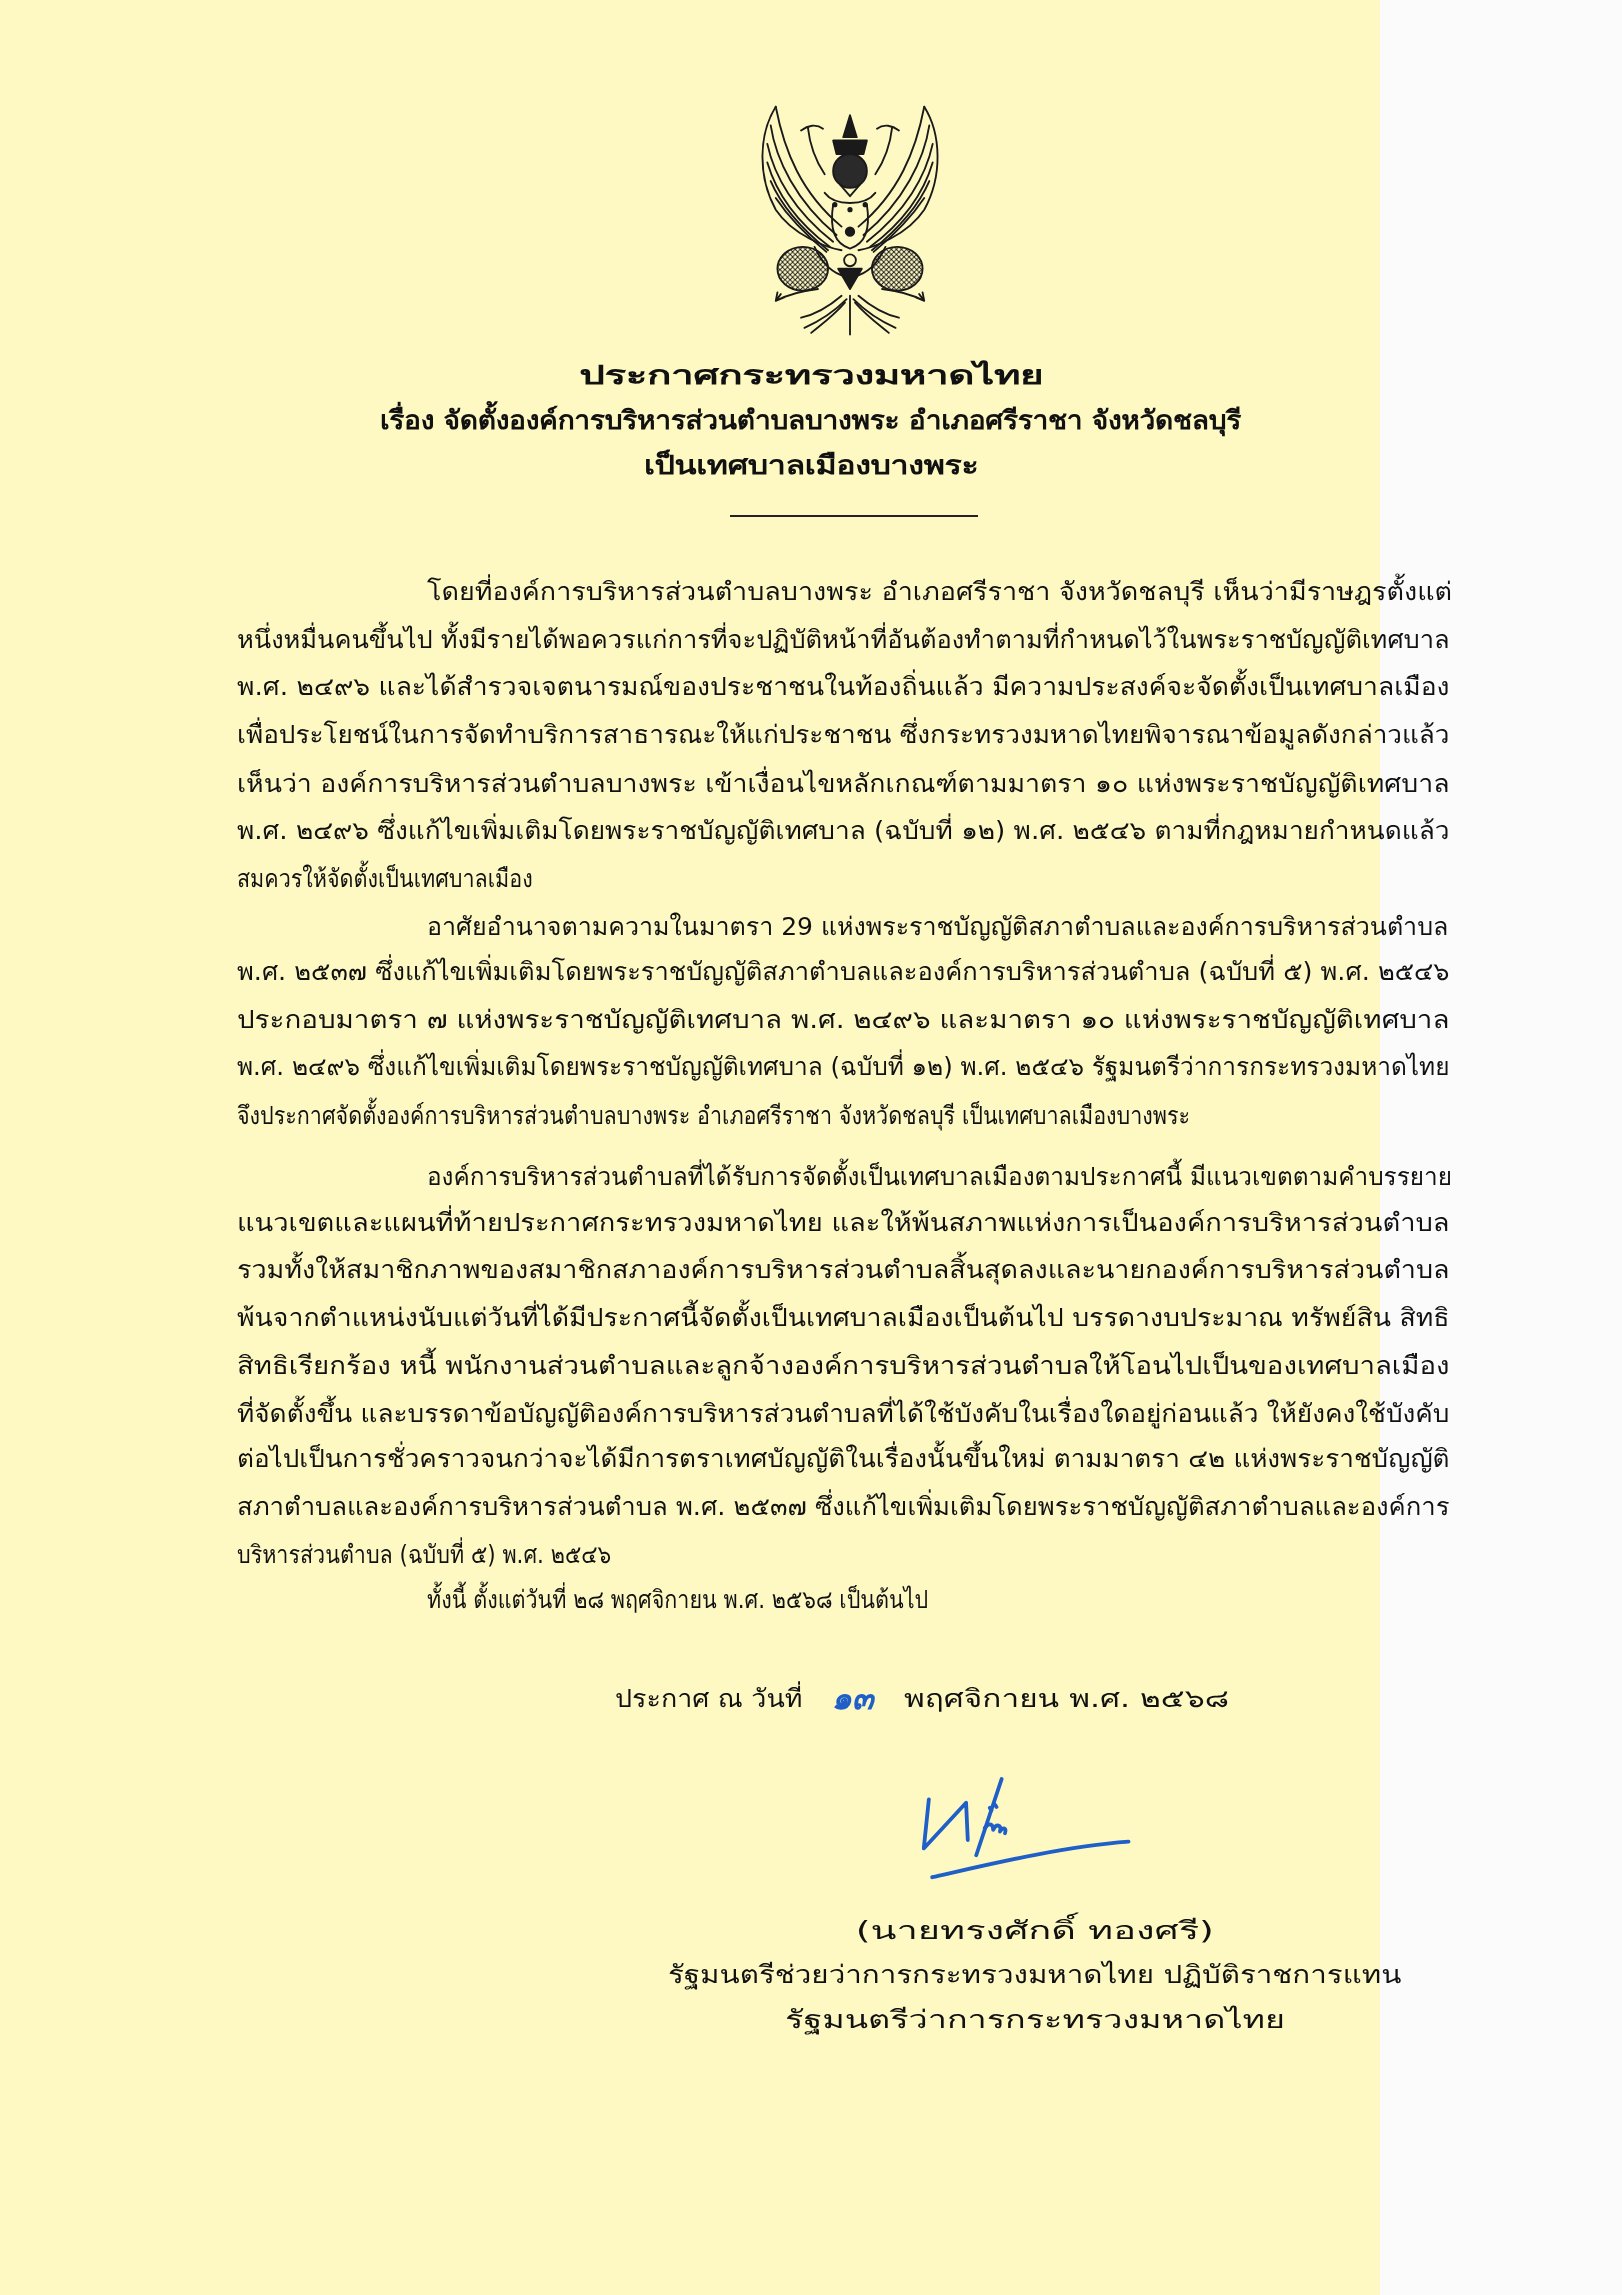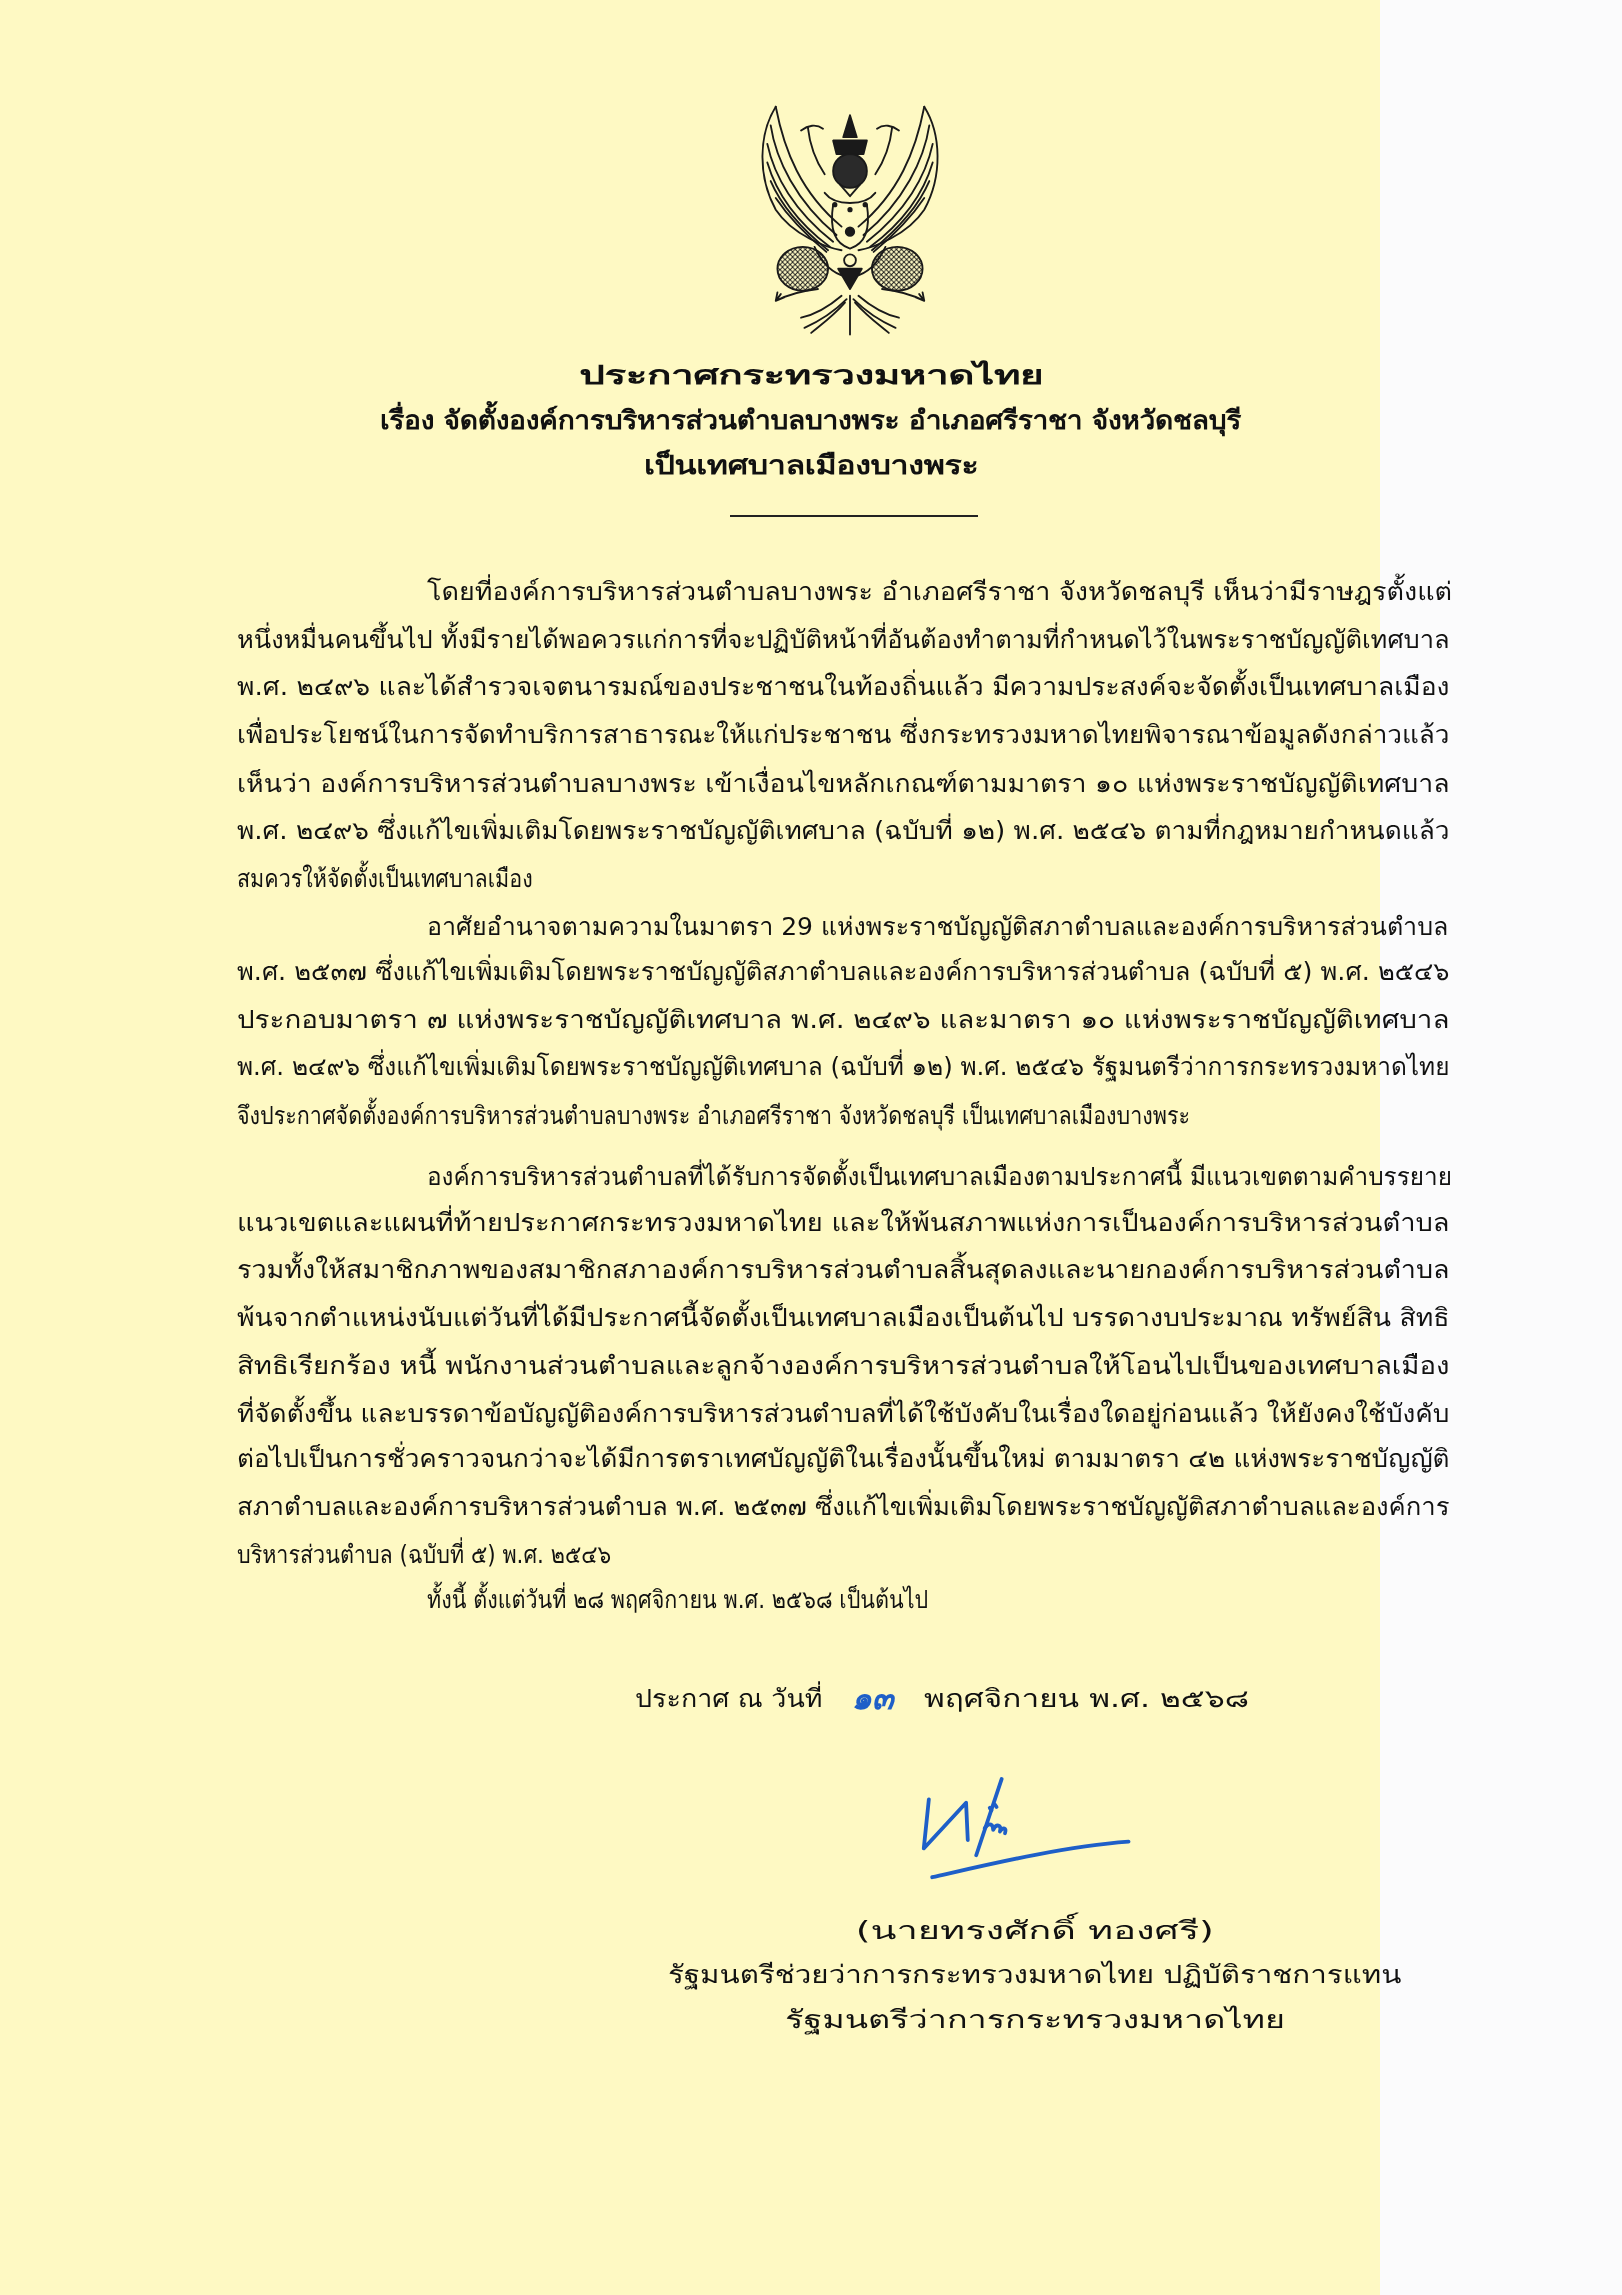--- a/index.html
+++ b/index.html
@@ -84,21 +84,20 @@
     white-space: nowrap;
   }
   .center-line .txt { display: inline-block; }
   .date-line {
     position: absolute;
     top: 1673px;
     left: 615px;
     font-size: 25px;
     line-height: 47px;
     white-space: nowrap;
-    margin-left: 20px;
   }
   .date-line .seg { display: inline-block; vertical-align: middle; }
   .date-hand {
     color: #1e5fc8;
     font-weight: bold;
     font-size: 32px;
     margin: 0 22px 0 18.6px;
     font-style: italic;
   }
   .signature {

